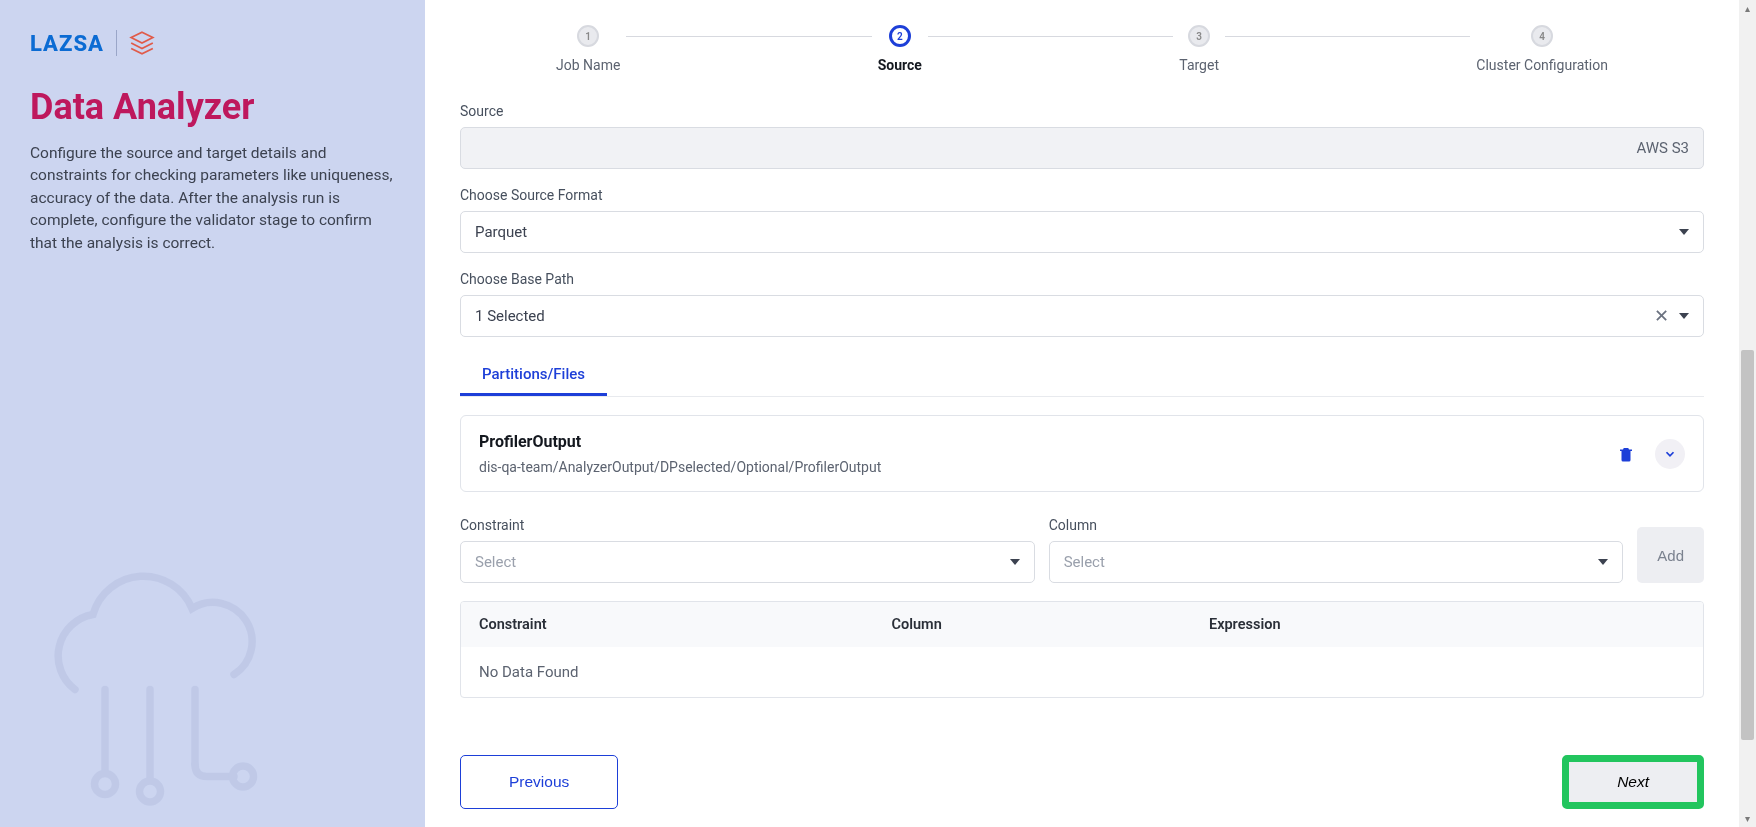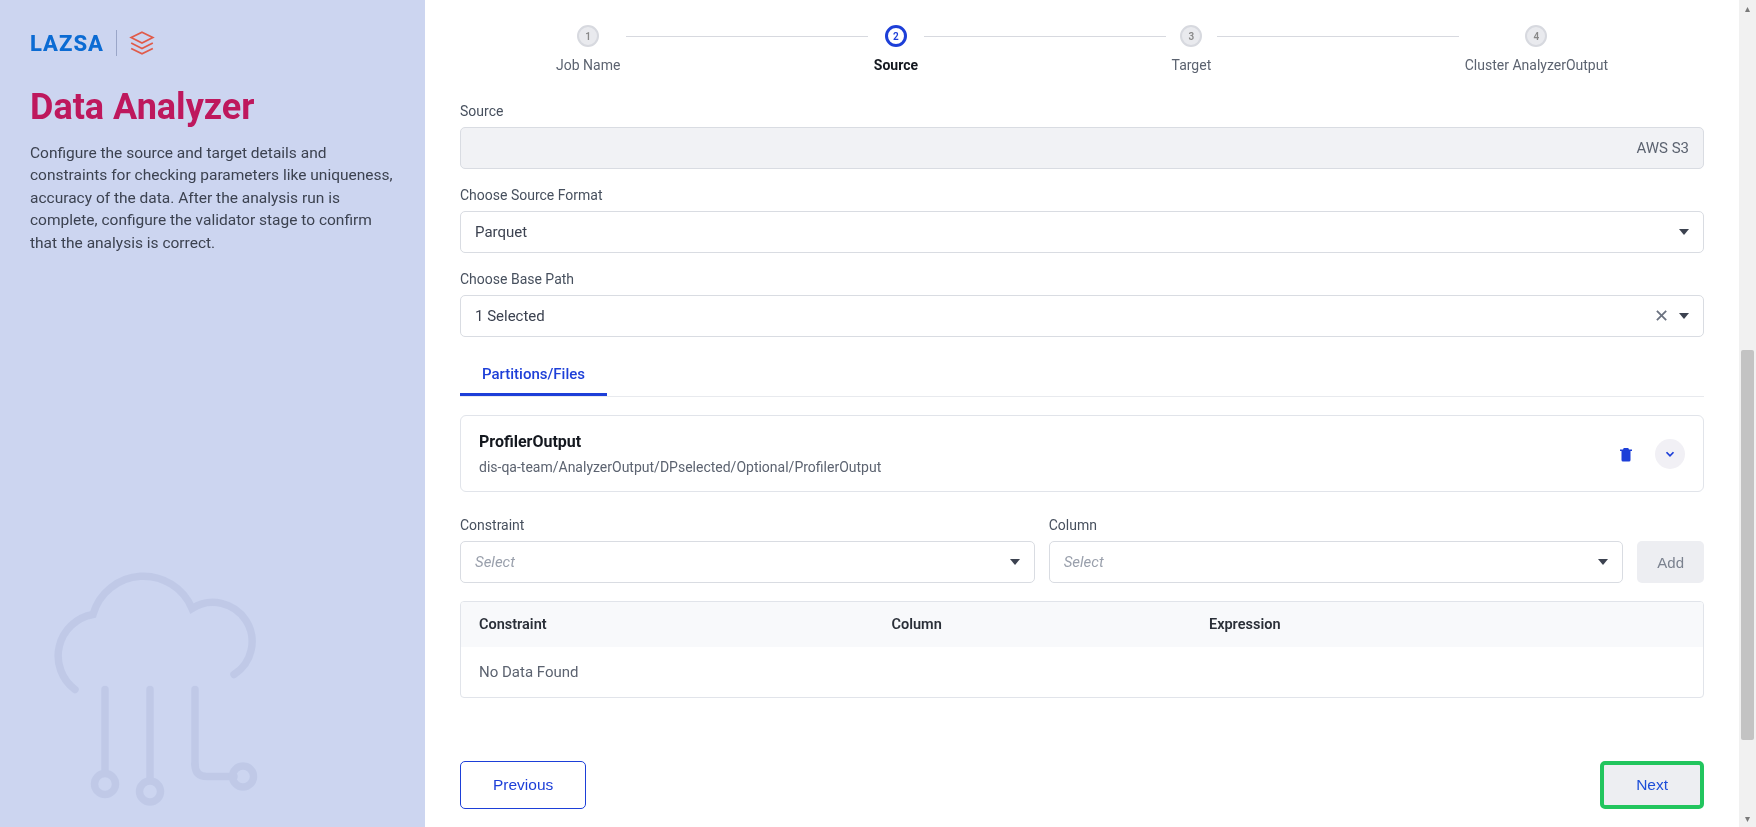--- a/index.html
+++ b/index.html
@@ -235,21 +235,21 @@
     }
     .add-btn {
       align-self: flex-end;
       padding: 11px 20px;
       background: #edeef2;
       border: none;
       border-radius: 5px;
       font-size: 15px;
       color: #7b828f;
       cursor: not-allowed;
-      height: 42px;
+      height: 56px;
       margin-top: auto;
     }
     .table {
       border: 1px solid #e1e4ea;
       border-radius: 4px;
       overflow: hidden;
     }
     .thead {
       display: flex;
       background: #f8f9fb;
@@ -266,35 +266,36 @@
       font-size: 15px;
       color: #5c6370;
     }
     .footer {
       display: flex;
       justify-content: space-between;
       padding: 18px 35px 18px 35px;
       border-top: 1px solid transparent;
     }
     .btn {
-      padding: 11px 32px;
+      padding: 11px 48px;
       border-radius: 5px;
       font-size: 15.5px;
       cursor: pointer;
     }
     .btn-outline {
       background: #fff;
       border: 1px solid #1d3fd8;
       color: #1d3fd8;
     }
     .btn-disabled {
       background: #edeef2;
-      border: 4px solid #22c55e;
-      color: #1d4ed8;
+      border: 7px solid #22c55e;
+      color: #000000;
       cursor: not-allowed;
+      font-style: italic;
     }
     .vscroll {
       width: 17px;
       background: #f1f1f1;
       position: relative;
     }
     .vscroll-thumb {
       position: absolute;
       left: 2px;
       right: 2px;
@@ -307,21 +308,20 @@
       right: 0;
       height: 17px;
       display: flex;
       align-items: center;
       justify-content: center;
       font-size: 10px;
       color: #7a7a7a;
     }
     .placeholder-text {
       color: #9aa0ac;
-      font-style: italic;
     }
   </style>
 </head>
 <body>
 
 <div class="left-panel">
   <div class="logo-row">
     <span class="logo-text">LAZSA</span>
     <span class="logo-divider"></span>
     <span class="logo-icon">
@@ -375,21 +375,21 @@
         <div class="step-circle">
             <span class="step-num">3</span>
           </div>
         <span class="step-label">Target</span>
       </div>
 
       <div class="step">
         <div class="step-circle">
             <span class="step-num">4</span>
           </div>
-        <span class="step-label">Cluster AnalyzerOutput</span>
+        <span class="step-label">Cluster Configuration</span>
       </div>
     </div>
 
     <div class="form-group">
       <label class="form-label">Source</label>
       <div class="form-input disabled">AWS S3</div>
     </div>
 
 
     <div class="form-group">

